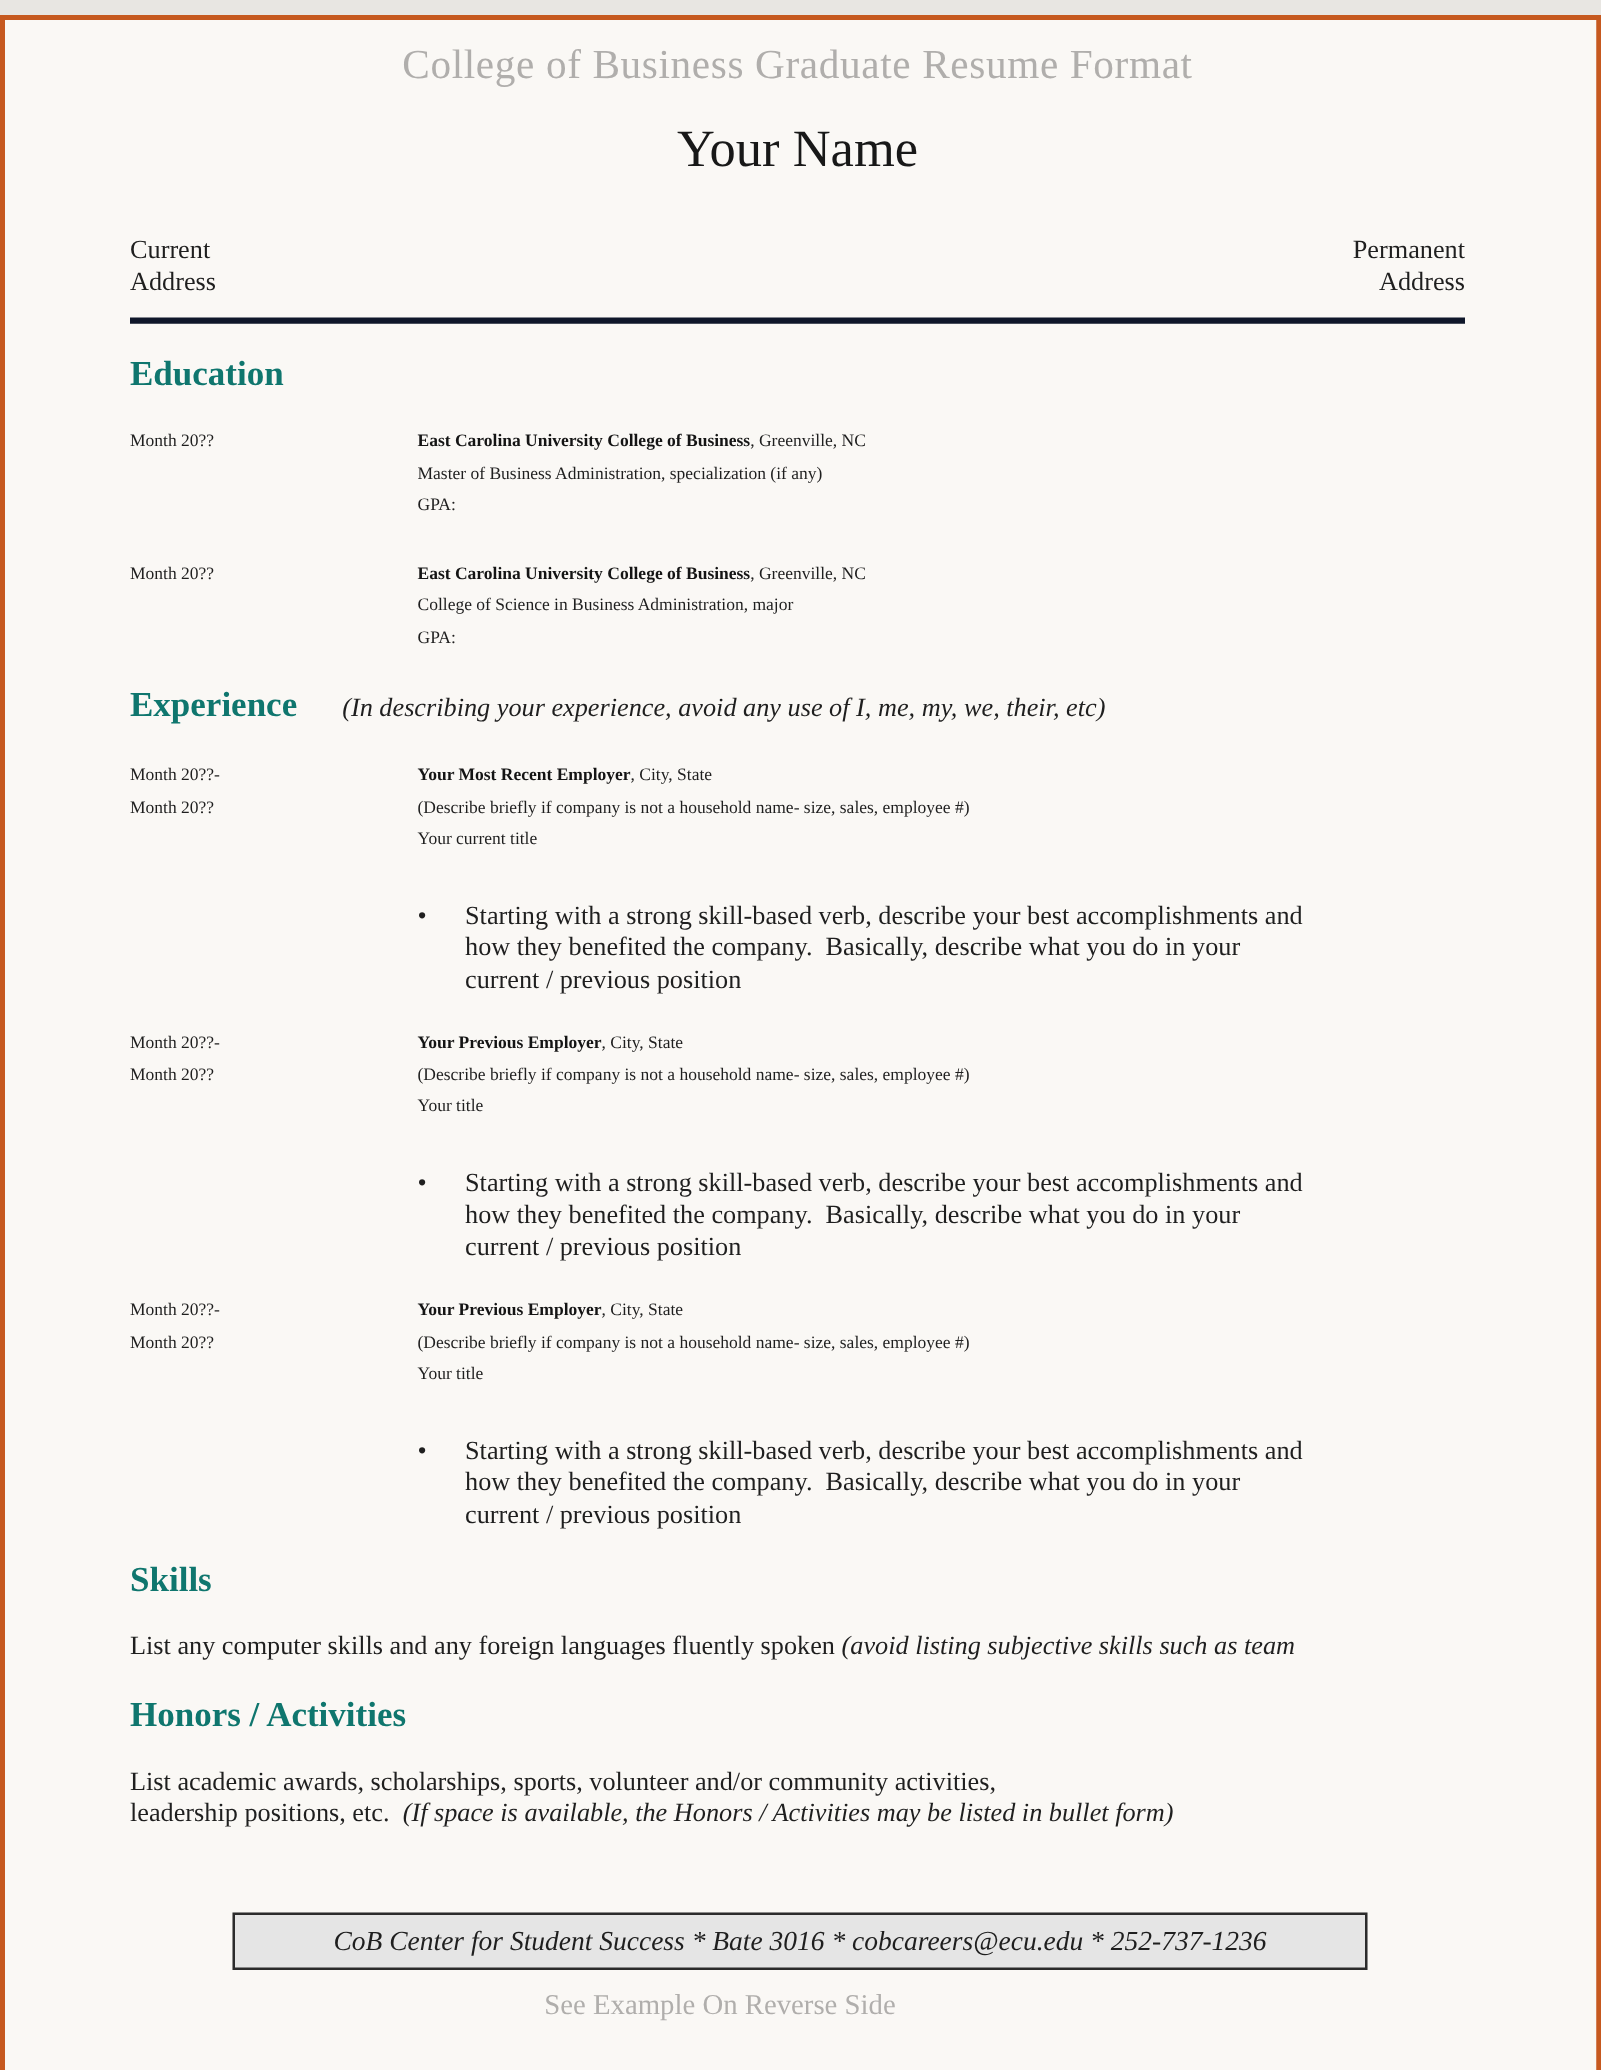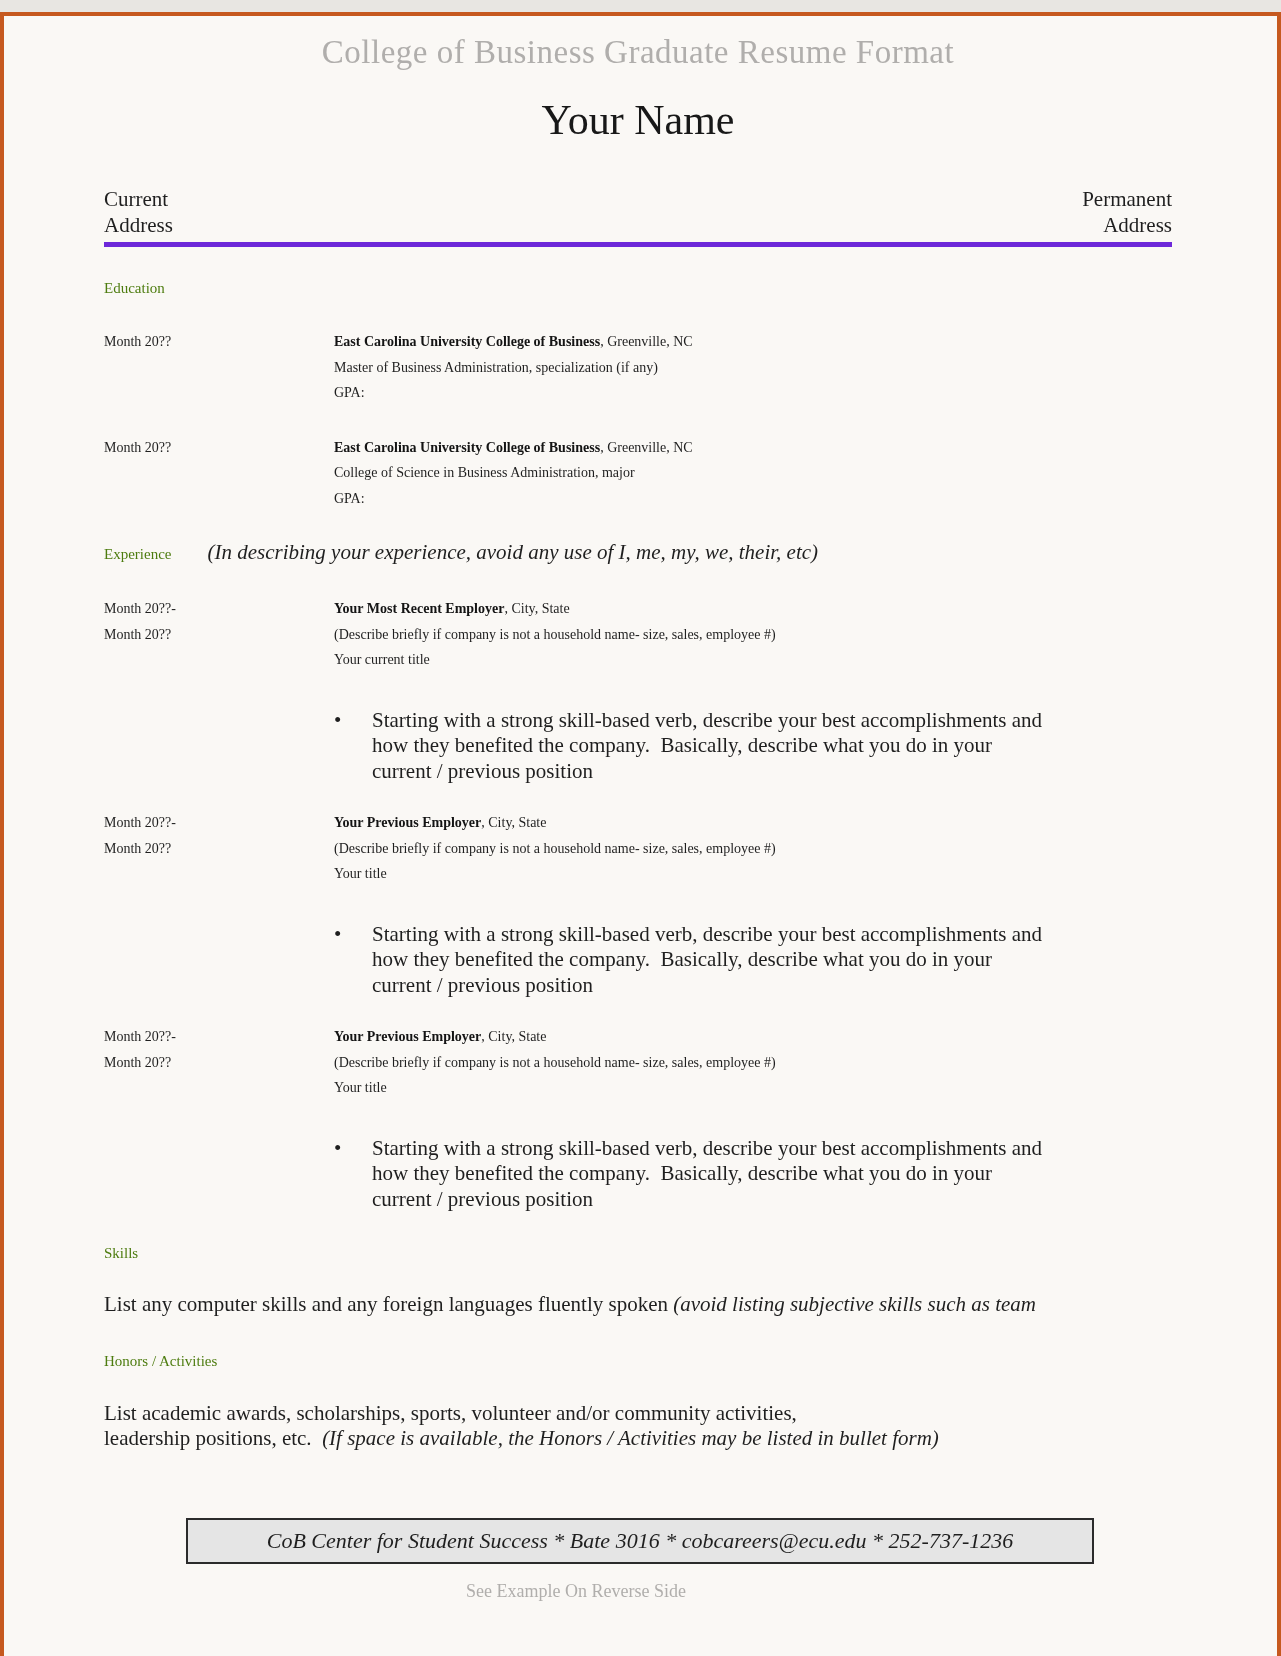--- a/index.html
+++ b/index.html
@@ -25,34 +25,34 @@
   }
   .name-title {
     margin-top:26px;
     text-align:center;
     font-size:42px; line-height:44px;
     color:#181818;
   }
   .contact {
     margin-top:44px;
     display:flex;
-    padding-bottom:4px;
-    border-bottom:5px solid #6d28d9;
+    padding-bottom:16px;
+    border-bottom:5px solid #0f172a;
     font-size:21px; line-height:26px;
   }
   .contact .col { flex:1 1 0; }
   .col-left { text-align:left; }
   .col-center { text-align:center; }
   .col-right { text-align:right; }
   .line { display:block; }
   .pre { white-space:pre-wrap; }
   .section-heading {
-    font-weight:normal;
-    font-size:15px; line-height:26px;
-    color:#4d7c0f;
+    font-weight:bold;
+    font-size:28px; line-height:26px;
+    color:#0f766e;
   }
   .h-edu { margin-top:28px; }
   .h-exp-row { margin-top:29px; display:flex; align-items:baseline; }
   .h-skills { margin-top:28px; }
   .h-honors { margin-top:30px; }
   .exp-note { font-style:italic; font-size:21px; margin-left:36px; }
   .entry { display:flex; font-size:14px; line-height:25.5px; }
   .edu-entry-1 { margin-top:28px; }
   .edu-entry-2 { margin-top:29px; }
   .exp-entry-first { margin-top:29px; }
@@ -75,21 +75,21 @@
     box-sizing:content-box;
     border:2px solid #2b2b2b;
     display:flex; align-items:center; justify-content:center;
     font-style:italic; font-size:22px;
     background:#e5e5e5;
   }
   .reverse-note {
     margin-top:14px;
     position:relative; left:-62px;
     text-align:center;
-    font-size:18px; line-height:27px;
+    font-size:23px; line-height:27px;
     color:#b0aeac;
     font-family:Liberation Serif, serif;
   }
 </style>
 </head>
 <body>
 
 <div class="page">
   <div class="content">
 

